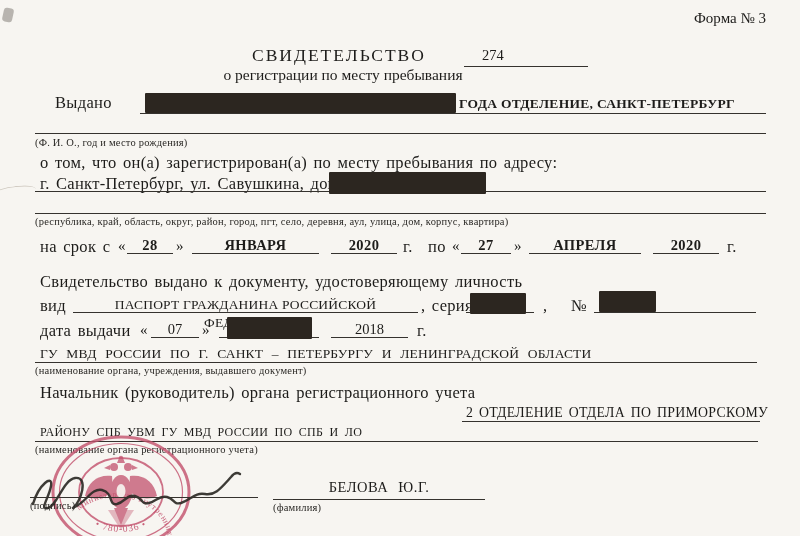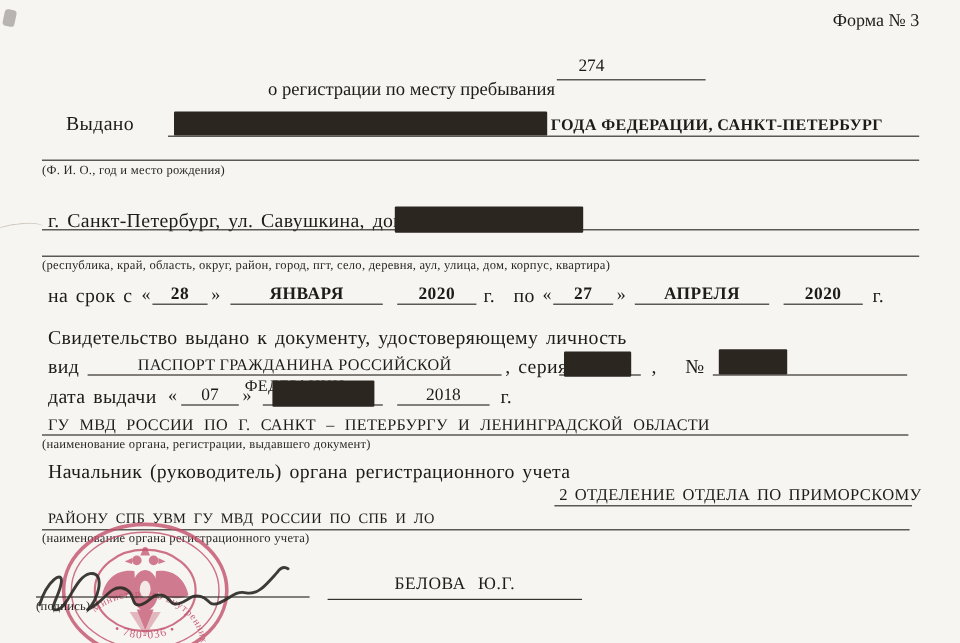--- a/index.html
+++ b/index.html
@@ -27,33 +27,35 @@
 </head>
 <body>
 
 <div class="page">
 
   <div class="artifact" style="left:3px; top:8px; width:10px; height:14px; background:#6a665f; opacity:.45; border-radius:3px; transform:rotate(12deg);"></div>
   <div class="artifact" style="left:-4px; top:186px; width:40px; height:9px; border-top:1.5px solid #cfc9c0; border-radius:50%; transform:rotate(-6deg);"></div>
 
   <div class="a" style="left:688px; top:10px; width:78px; text-align:right; font-size:15px;">Форма № 3</div>
 
+  <div class="a" style="left:252px; top:45px; font-size:17.5px; letter-spacing:2px;">СВИДЕТЕЛЬСТВО</div>
   <div class="cell" style="left:464px; top:46px; width:106px; height:20px; text-align:left; padding-left:18px;">
     <span class="a" style="position:static; font-size:14.5px;">274</span>
   </div>
   <div class="a" style="left:202px; top:66px; width:282px; text-align:center; font-size:15.5px;">о регистрации по месту пребывания</div>
 
   <div class="a body-txt" style="left:55px; top:93px;">Выдано</div>
   <div class="bar" style="left:145px; top:93px; width:311px; height:20px;"></div>
-  <div class="a boldcaps" style="left:459px; top:96px;">ГОДА ФЕДЕРАЦИИ, САНКТ-ПЕТЕРБУРГ</div>
+  <div class="a boldcaps" style="left:459px; top:96px;">ГОДА ОТДЕЛЕНИЕ, САНКТ-ПЕТЕРБУРГ</div>
   <div class="rule" style="left:140px; top:113px; width:626px;"></div>
 
   <div class="rule" style="left:35px; top:133px; width:731px;"></div>
   <div class="a cap" style="left:35px; top:137px; width:731px;">(Ф. И. О., год и место рождения)</div>
 
+  <div class="a body-txt" style="left:40px; top:153px;">о том, что он(а) зарегистрирован(а) по месту пребывания по адресу:</div>
 
   <div class="a body-txt" style="left:40px; top:174px;">г. Санкт-Петербург, ул. Савушкина, дом</div>
   <div class="bar" style="left:329px; top:172px; width:157px; height:22px;"></div>
   <div class="rule" style="left:35px; top:191px; width:731px;"></div>
 
   <div class="rule" style="left:35px; top:213px; width:731px;"></div>
   <div class="a cap" style="left:35px; top:216px; width:731px;">(республика, край, область, округ, район, город, пгт, село, деревня, аул, улица, дом, корпус, квартира)</div>
 
   <div class="a body-txt" style="left:40px; top:237px;text-align:center;">на срок с</div>
   <span class="a q" style="left:118px; top:238px;">«</span>
@@ -104,21 +106,21 @@
   <span class="a q" style="left:202px; top:322px;">»</span>
   <div class="cell" style="left:219px; top:320px; width:100px; height:17px;"></div>
   <div class="bar" style="left:227px; top:317px; width:85px; height:22px;"></div>
   <div class="cell" style="left:331px; top:320px; width:77px; height:17px;">
     <span style="font-size:14.5px;">2018</span>
   </div>
   <span class="a body-txt" style="left:417px; top:321px;">г.</span>
 
   <div class="a uc" style="left:40px; top:346px; word-spacing:5px;">ГУ МВД РОССИИ ПО Г. САНКТ – ПЕТЕРБУРГУ И ЛЕНИНГРАДСКОЙ ОБЛАСТИ</div>
   <div class="rule" style="left:35px; top:362px; width:722px;"></div>
-  <div class="a cap" style="left:35px; top:365px; width:722px;">(наименование органа, регистрации, выдавшего документ)</div>
+  <div class="a cap" style="left:35px; top:365px; width:722px;">(наименование органа, учреждения, выдавшего документ)</div>
 
   <div class="a body-txt" style="left:40px; top:383px;">Начальник (руководитель) органа регистрационного учета</div>
   <div class="a" style="left:466px; top:405px; font-size:13.8px; letter-spacing:0.3px; word-spacing:2px;">2 ОТДЕЛЕНИЕ ОТДЕЛА ПО ПРИМОРСКОМУ</div>
   <div class="rule" style="left:462px; top:421px; width:298px;"></div>
   <div class="a" style="left:40px; top:425px; font-size:12px; letter-spacing:0.3px; word-spacing:3px;">РАЙОНУ СПБ УВМ ГУ МВД РОССИИ ПО СПБ И ЛО</div>
   <div class="rule" style="left:35px; top:441px; width:723px;"></div>
   <div class="a cap" style="left:35px; top:444px; width:723px;">(наименование органа регистрационного учета)</div>
 
   <svg class="stamp-svg" style="left:48px; top:432px;" width="150" height="104" viewBox="0 0 150 104">
     <g fill="none" stroke="#c2506c" opacity="0.8">
@@ -157,14 +159,15 @@
              C 64,8 56,34 48,40 C 62,34 66,20 77,22 C 89,25 83,38 92,36
              C 100,34 102,26 110,28 C 118,30 116,37 124,35 C 132,33 134,27 142,29
              C 150,31 148,37 156,35 C 166,32 170,24 180,26 C 190,28 196,20 206,9
              C 209,5 212,4 215,6" fill="none" stroke="#2d2a26" stroke-width="2.4" opacity="0.92" stroke-linecap="round" stroke-linejoin="round"></path>
   </svg>
   <div class="rule" style="left:30px; top:497px; width:228px; z-index:5;"></div>
   <div class="a cap" style="left:30px; top:500px; width:228px; z-index:5;">(подпись)</div>
 
   <div class="a" style="left:273px; top:479px; width:212px; text-align:center; font-size:14.5px; word-spacing:6px; letter-spacing:0.5px;">БЕЛОВА Ю.Г.</div>
   <div class="rule" style="left:273px; top:499px; width:212px;"></div>
+  <div class="a cap" style="left:273px; top:502px; width:212px;">(фамилия)</div>
 
 </div>
 
 </body></html>

